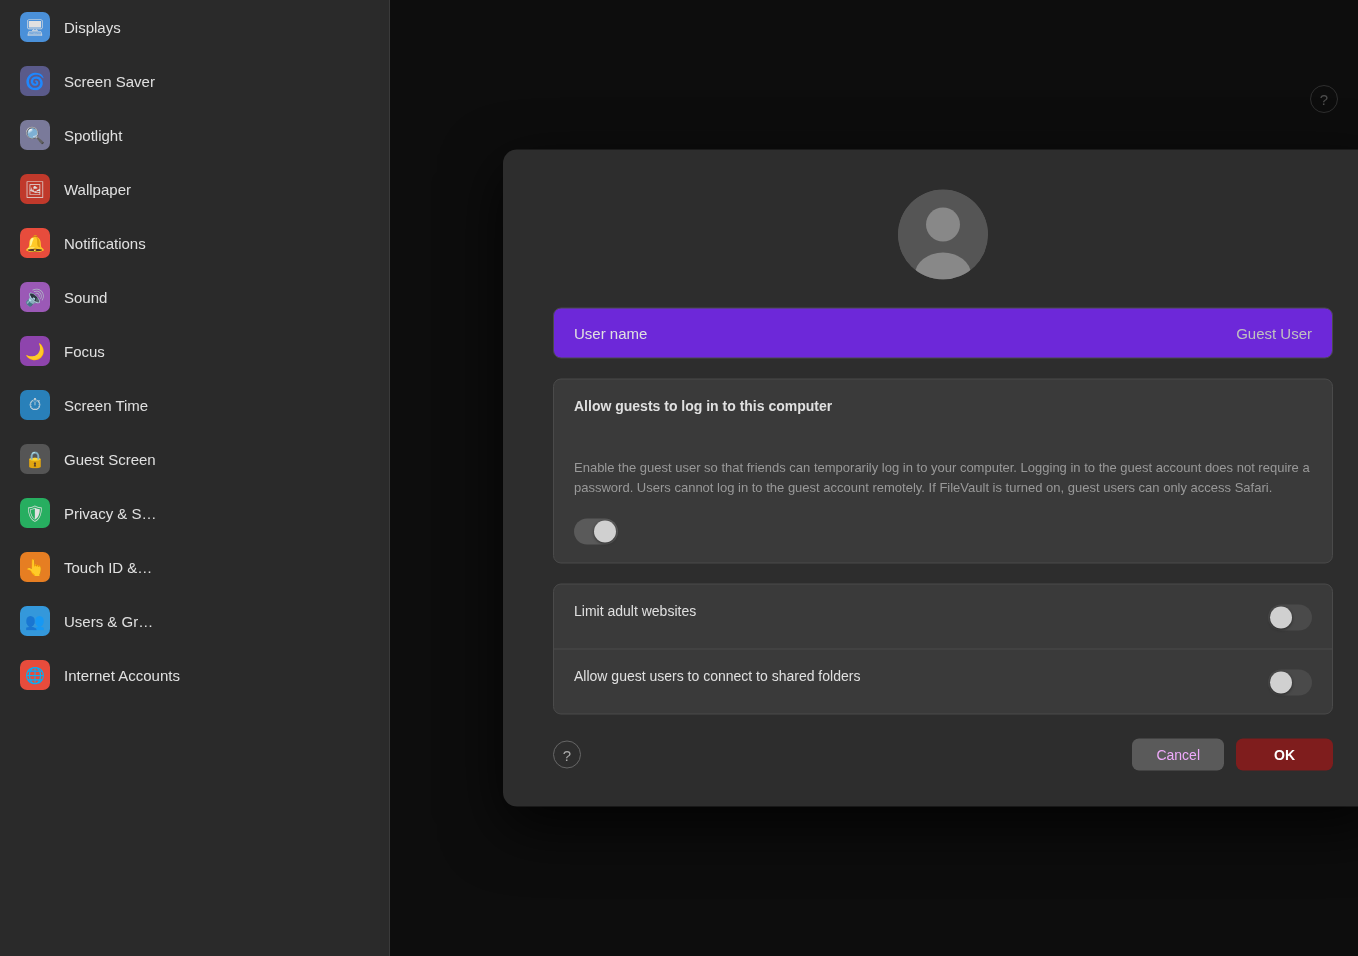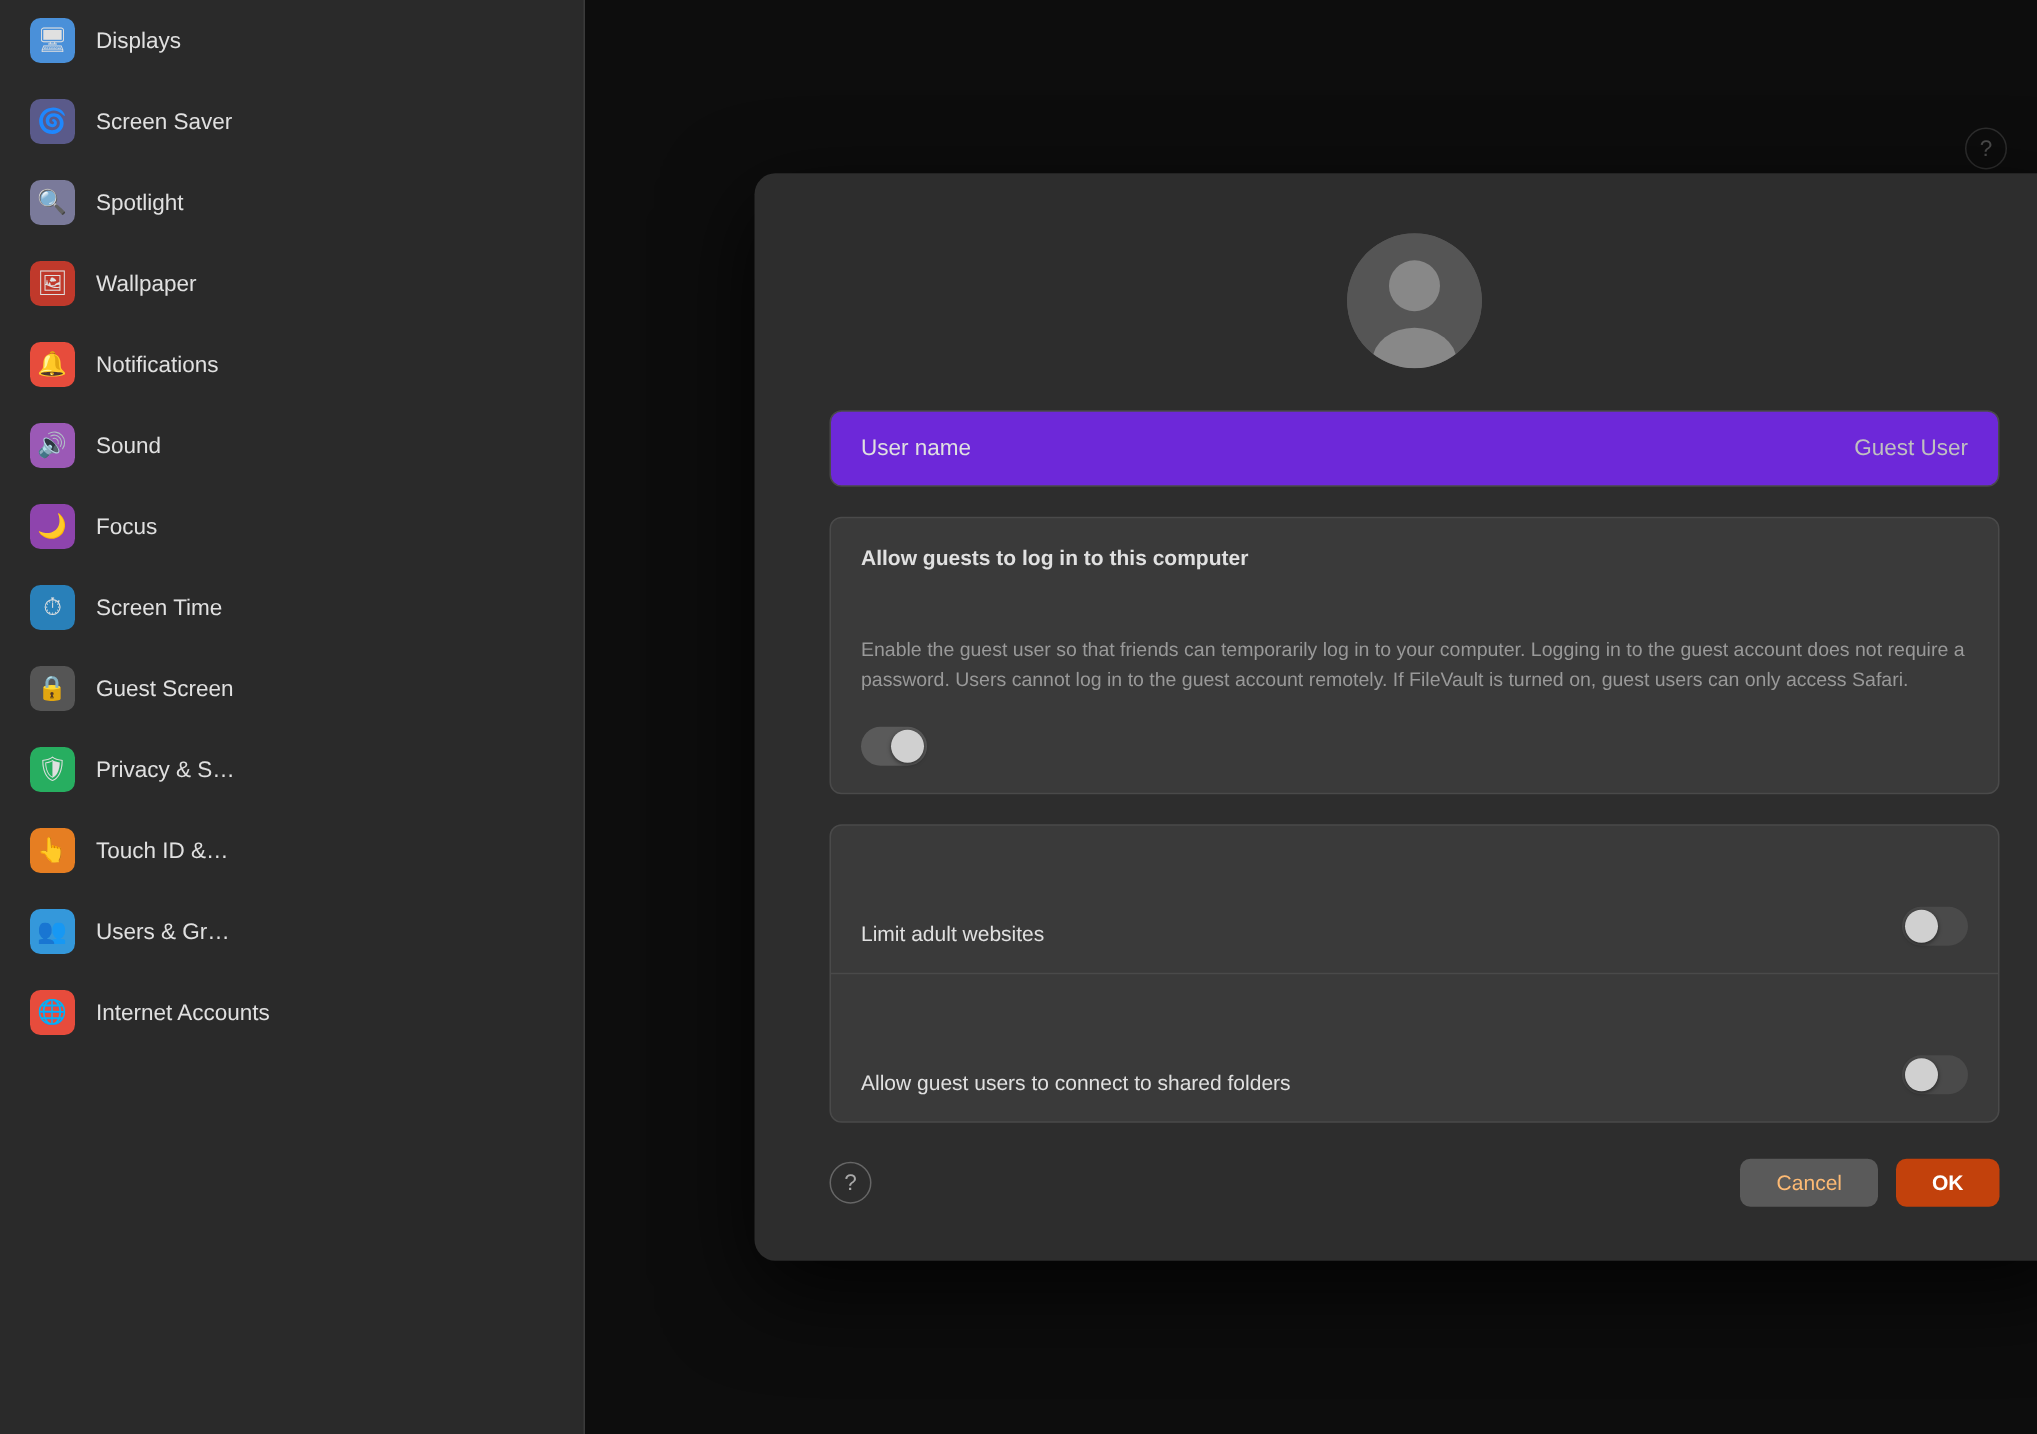--- a/index.html
+++ b/index.html
@@ -173,25 +173,24 @@
       gap: 20px;
       flex-direction: column;
     }
 
     .section-row:last-child {
       border-bottom: none;
     }
 
     .section-row-single {
       display: flex;
-      align-items: flex-end;
+      align-items: flex-start;
       justify-content: space-between;
       padding: 18px 20px;
       gap: 16px;
-      margin-top: 34px;
     }
 
     .row-text {
       flex: 1;
     }
 
     .row-title {
       color: #e0e0e0;
       font-size: 14px;
       font-weight: 600;
@@ -275,30 +274,30 @@
     .footer-buttons {
       display: flex;
       gap: 12px;
     }
 
     .btn-cancel {
       padding: 8px 24px;
       border-radius: 7px;
       border: none;
       background: #5a5a5a;
-      color: #fdba74;
+      color: #f0abfc;
       font-size: 14px;
       cursor: pointer;
     }
 
     .btn-ok {
-      padding: 8px 24px;
+      padding: 8px 38px;
       border-radius: 7px;
       border: none;
-      background: #c2410c;
+      background: #7f1d1d;
       color: #fff;
       font-size: 14px;
       font-weight: 600;
       cursor: pointer;
     }
 
     .divider {
       width: 100%;
       height: 1px;
       background: #4a4a4a;

